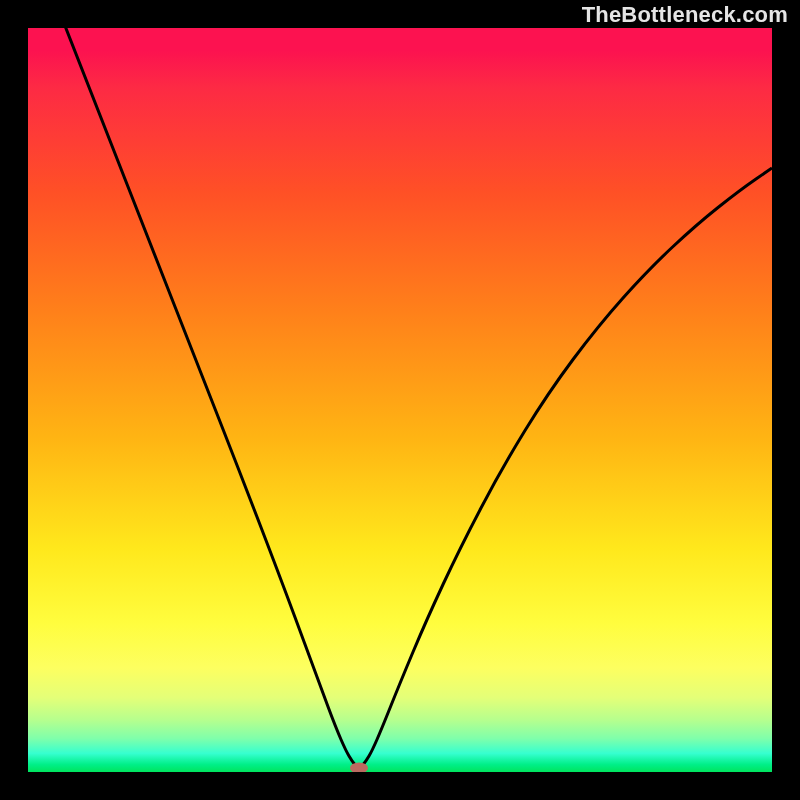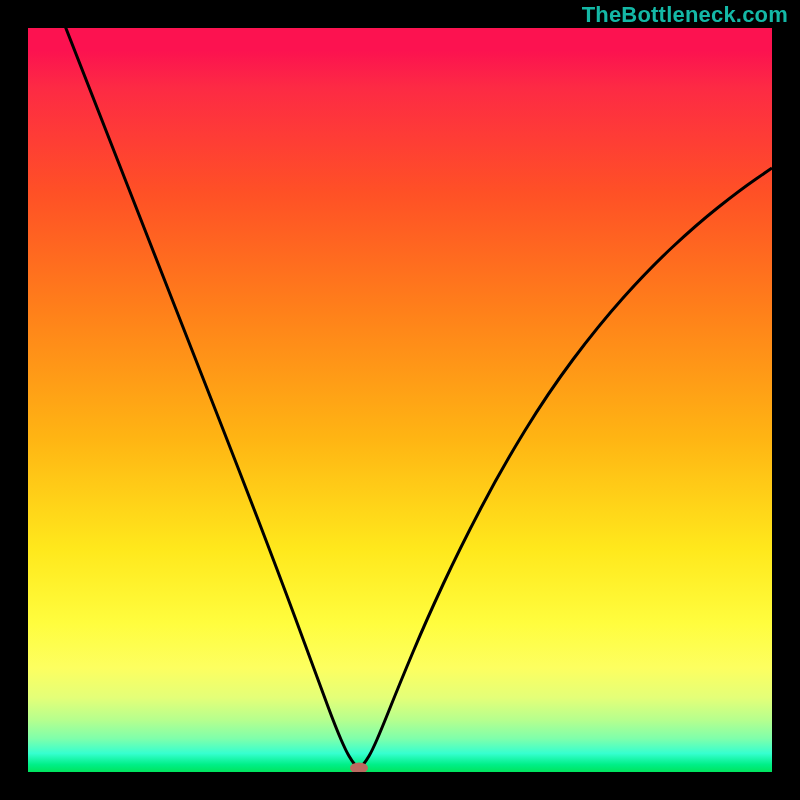--- a/index.html
+++ b/index.html
@@ -14,21 +14,21 @@
   .frame {
     position: relative;
     width: 800px;
     height: 800px;
     background: #000;
   }
   .watermark {
     position: absolute;
     top: 2px;
     right: 12px;
-    color: #14b8a6;
+    color: #e5e5e5;
     font-size: 22px;
     font-weight: 600;
     letter-spacing: 0.2px;
     z-index: 5;
   }
   .plot {
     position: absolute;
     left: 28px;
     top: 28px;
     width: 744px;

